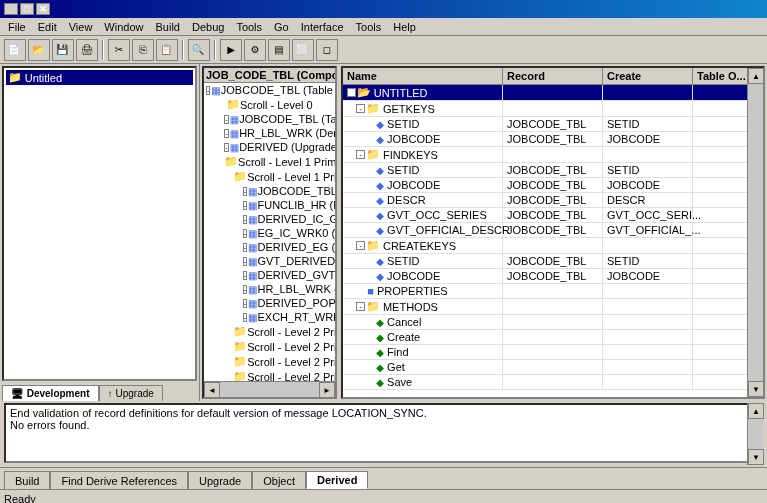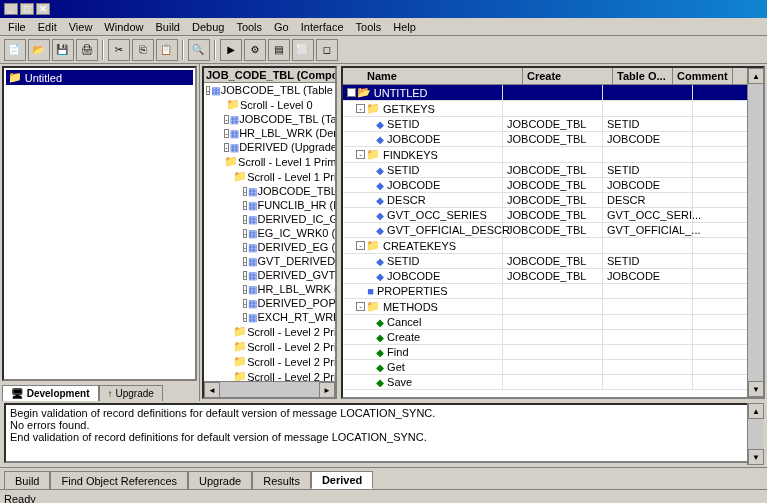--- a/index.html
+++ b/index.html
@@ -97,21 +97,20 @@
     .left-tab.active { background: white; font-weight: bold; }
     
     .grid-header {
       display: flex;
       background: #d4d0c8;
       border-bottom: 1px solid #808080;
       font-weight: bold;
       font-size: 11px;
       position: sticky;
       top: 0;
-      padding-left: 20px;
     }
     .grid-col {
       padding: 2px 4px;
       border-right: 1px solid #808080;
       min-width: 60px;
     }
     .grid-col-name { min-width: 160px; }
     .grid-col-record { min-width: 100px; }
     .grid-col-field { min-width: 90px; }
     .grid-col-read { min-width: 60px; }
@@ -356,20 +355,21 @@
           <div class="h-scroll-track"></div>
           <div class="h-scroll-btn">►</div>
         </div>
       </div>
 
       <div class="grid-wrapper" style="position:relative;">
         <div class="grid-inner">
 
           <div class="grid-header">
             <div class="grid-col grid-col-name">Name</div>
+            <div class="grid-col grid-col-record">Record</div>
             <div class="grid-col grid-col-field">Create</div>
             <div class="grid-col grid-col-read">Table O...</div>
             <div class="grid-col grid-col-comment">Comment</div>
           </div>
 
           <div id="grid-rows">
               <div class="grid-row" style="background: rgb(0, 0, 128);">
                 <div class="grid-cell grid-col-name" style="display: flex; align-items: center; min-width: 160px; color: white;"><span style="border:1px solid #808080; width:9px; height:9px; display:inline-flex; align-items:center; justify-content:center; font-size:7px; margin-right:1px; background:white; flex-shrink:0;">-</span><span style="color:#808080; font-size:11px;">📂</span>&nbsp;UNTITLED</div>
                 <div class="grid-cell grid-col-record" style="min-width: 100px; color: white;"></div>
                 <div class="grid-cell grid-col-field" style="min-width: 90px; color: white;"></div>
@@ -519,36 +519,35 @@
         </div>
       </div>
 
     </div>
 
   </div>
 </div>
 
 <div style="position:relative; height:62px; margin:2px;">
   <div class="output-panel" style="padding-right:20px;">
-    <div>Begin validation of record definitions for default version of message LOCATION_SYNC.</div>
+    <div>End validation of record definitions for default version of message LOCATION_SYNC.</div>
     <div>No errors found.</div>
-    <div>End validation of record definitions for default version of message LOCATION_SYNC.</div>
   </div>
   <div class="scrollbar-v" style="position:absolute; right:2px; top:0; bottom:0; width:16px; height:62px;">
     <div class="scrollbar-btn">▲</div>
     <div class="scrollbar-track"></div>
     <div class="scrollbar-btn">▼</div>
   </div>
 </div>
 
 <div class="bottom-tabs">
   <div id="bottom-tabs-container" style="display:flex; align-items:flex-end;">
       <div class="bottom-tab">Build</div>
-      <div class="bottom-tab">Find Object References</div>
+      <div class="bottom-tab">Find Derive References</div>
       <div class="bottom-tab">Upgrade</div>
-      <div class="bottom-tab">Results</div>
+      <div class="bottom-tab">Object</div>
       <div class="bottom-tab active">Derived</div>
     </div>
 </div>
 
 <div class="status-bar">
   <span>Ready</span>
 </div>
 
 </body></html>

